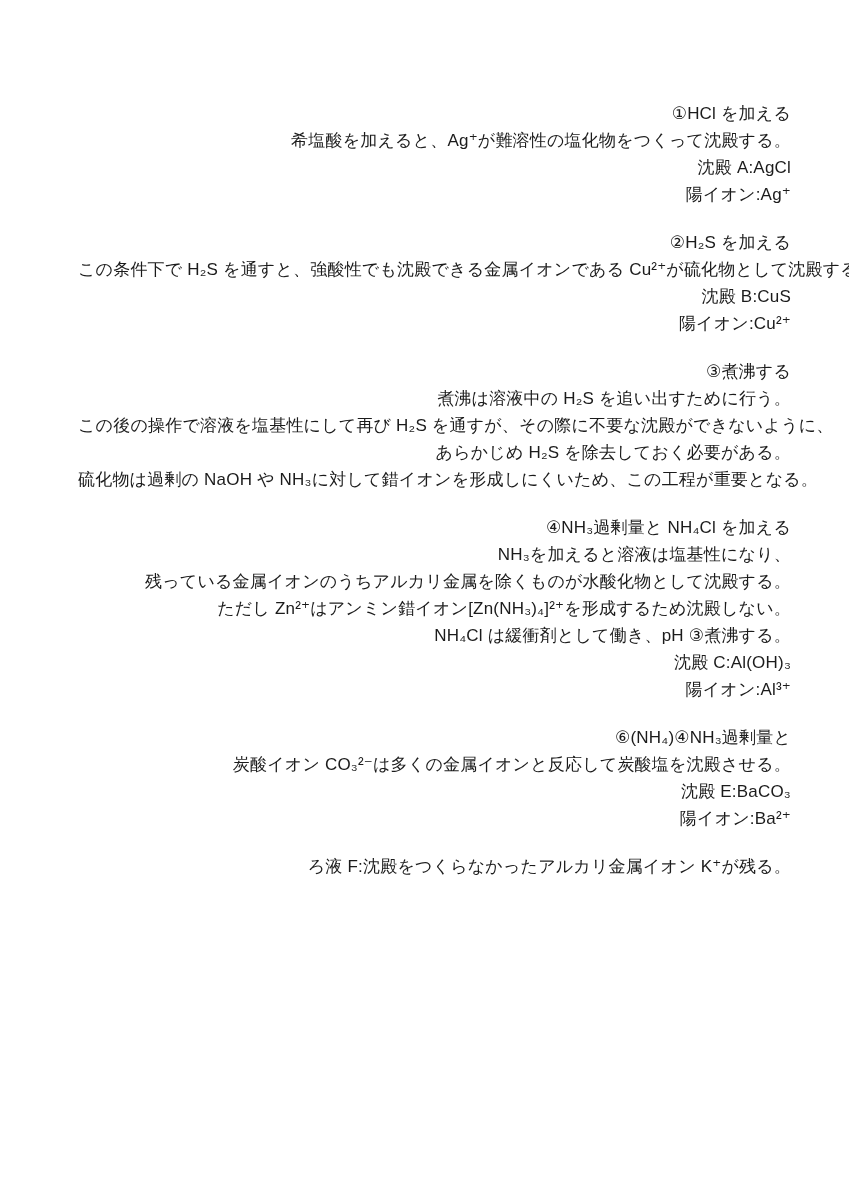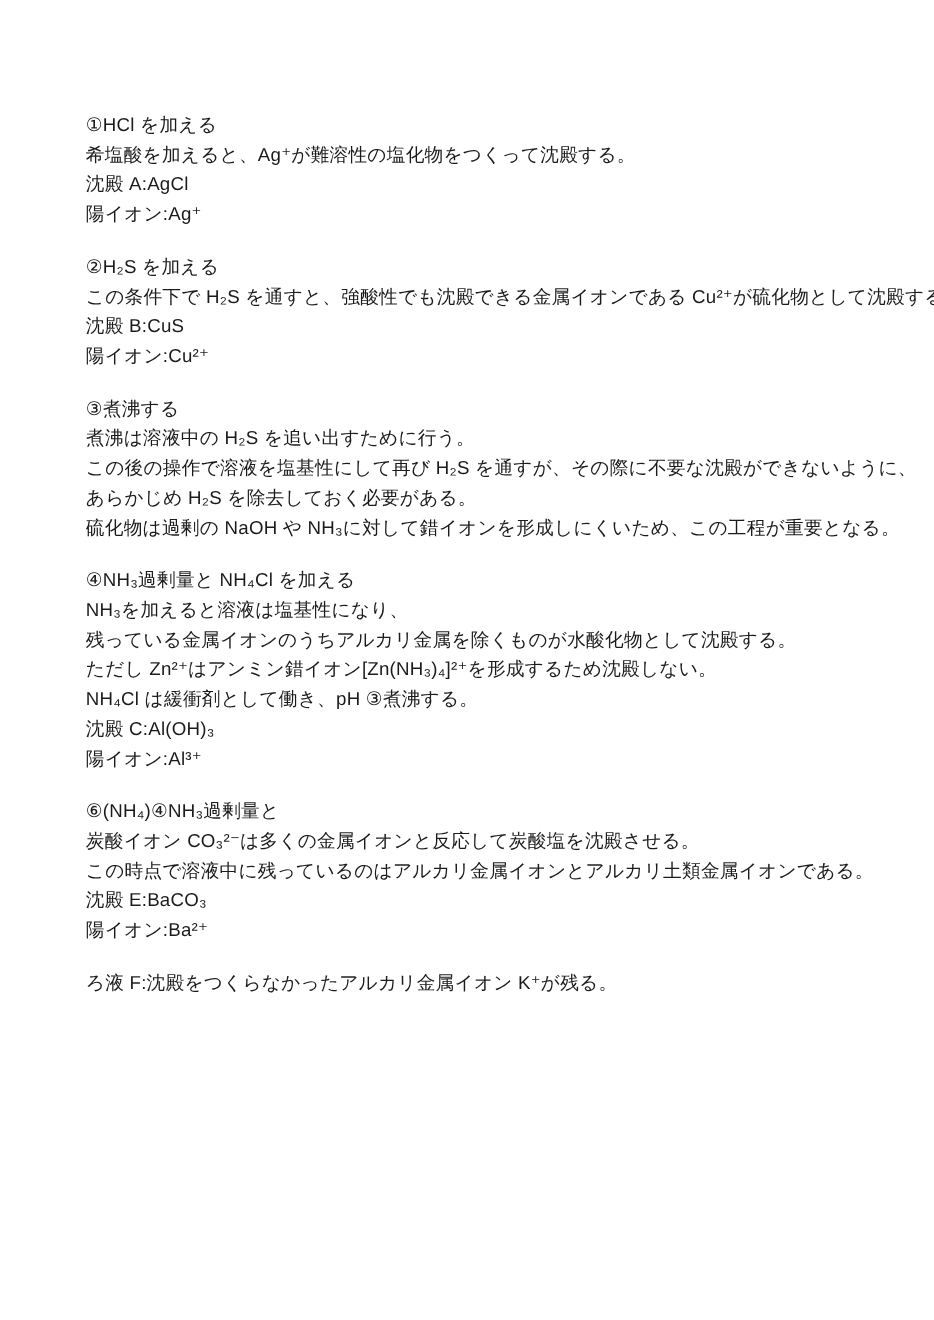--- a/index.html
+++ b/index.html
@@ -17,20 +17,21 @@
     overflow: hidden;
     font-family: "Liberation Sans", "DejaVu Sans", sans-serif;
     font-size: 17px;
     line-height: 27px;
     color: #1b1b1b;
     letter-spacing: 0.2px;
   }
   .para {
     margin: 0 0 21px 0;
     padding: 0;
+    text-align: right;
   }
   .line {
     white-space: nowrap;
   }
 </style>
 </head>
 <body>
 
 <div class="page" style="background: rgb(255, 255, 255); color: rgb(27, 27, 27);">
   <main>
@@ -58,21 +59,20 @@
         <div class="line">NH₃を加えると溶液は塩基性になり、</div>
         <div class="line">残っている金属イオンのうちアルカリ金属を除くものが水酸化物として沈殿する。</div>
         <div class="line">ただし Zn²⁺はアンミン錯イオン[Zn(NH₃)₄]²⁺を形成するため沈殿しない。</div>
         <div class="line">NH₄Cl は緩衝剤として働き、pH ③煮沸する。</div>
         <div class="line">沈殿 C:Al(OH)₃</div>
         <div class="line">陽イオン:Al³⁺</div>
       </section>
       <section class="para">
         <div class="line">⑥(NH₄)④NH₃過剰量と</div>
         <div class="line">炭酸イオン CO₃²⁻は多くの金属イオンと反応して炭酸塩を沈殿させる。</div>
-        <div class="line">この時点で溶液中に残っているのはアルカリ金属イオンとアルカリ土類金属イオンである。</div>
         <div class="line">沈殿 E:BaCO₃</div>
         <div class="line">陽イオン:Ba²⁺</div>
       </section>
       <section class="para">
         <div class="line">ろ液 F:沈殿をつくらなかったアルカリ金属イオン K⁺が残る。</div>
       </section>
     </main>
 </div>
 
 </body></html>

